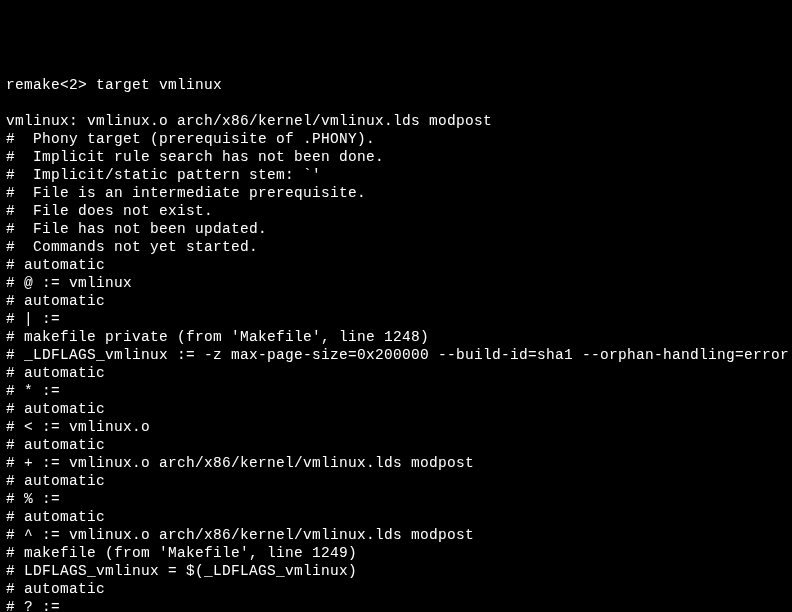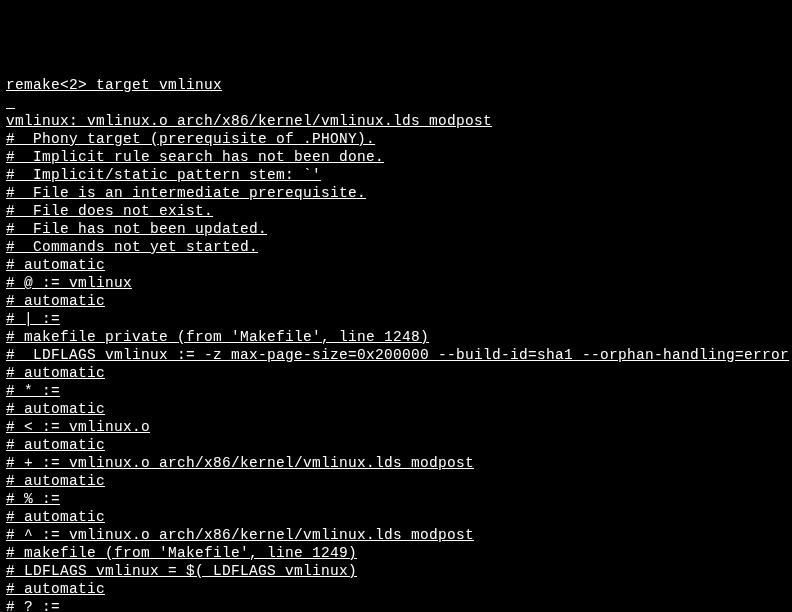--- a/index.html
+++ b/index.html
@@ -9,21 +9,21 @@
       font-family: "Consolas", "Courier New", monospace;
       font-size: 14.5px;
       line-height: 18px;
       padding: 4px 6px;
       width: 792px;
       height: 612px;
       overflow: hidden;
       white-space: pre;
       letter-spacing: 0.3px;
     }
-    .line { display: block; text-decoration: underline; }
+    .line { display: block; }
     .blank { height: 18px; }
   </style>
 </head>
 <body>
 
 
 
 <div id="terminal"><span class="line">remake&lt;2&gt; target vmlinux</span><span class="line blank">&nbsp;</span><span class="line">vmlinux: vmlinux.o arch/x86/kernel/vmlinux.lds modpost</span><span class="line">#  Phony target (prerequisite of .PHONY).</span><span class="line">#  Implicit rule search has not been done.</span><span class="line">#  Implicit/static pattern stem: `'</span><span class="line">#  File is an intermediate prerequisite.</span><span class="line">#  File does not exist.</span><span class="line">#  File has not been updated.</span><span class="line">#  Commands not yet started.</span><span class="line"># automatic</span><span class="line"># @ := vmlinux</span><span class="line"># automatic</span><span class="line"># | :=</span><span class="line"># makefile private (from 'Makefile', line 1248)</span><span class="line"># _LDFLAGS_vmlinux := -z max-page-size=0x200000 --build-id=sha1 --orphan-handling=error</span><span class="line"># automatic</span><span class="line"># * :=</span><span class="line"># automatic</span><span class="line"># &lt; := vmlinux.o</span><span class="line"># automatic</span><span class="line"># + := vmlinux.o arch/x86/kernel/vmlinux.lds modpost</span><span class="line"># automatic</span><span class="line"># % :=</span><span class="line"># automatic</span><span class="line"># ^ := vmlinux.o arch/x86/kernel/vmlinux.lds modpost</span><span class="line"># makefile (from 'Makefile', line 1249)</span><span class="line"># LDFLAGS_vmlinux = $(_LDFLAGS_vmlinux)</span><span class="line"># automatic</span><span class="line"># ? :=</span></div>
 
 

